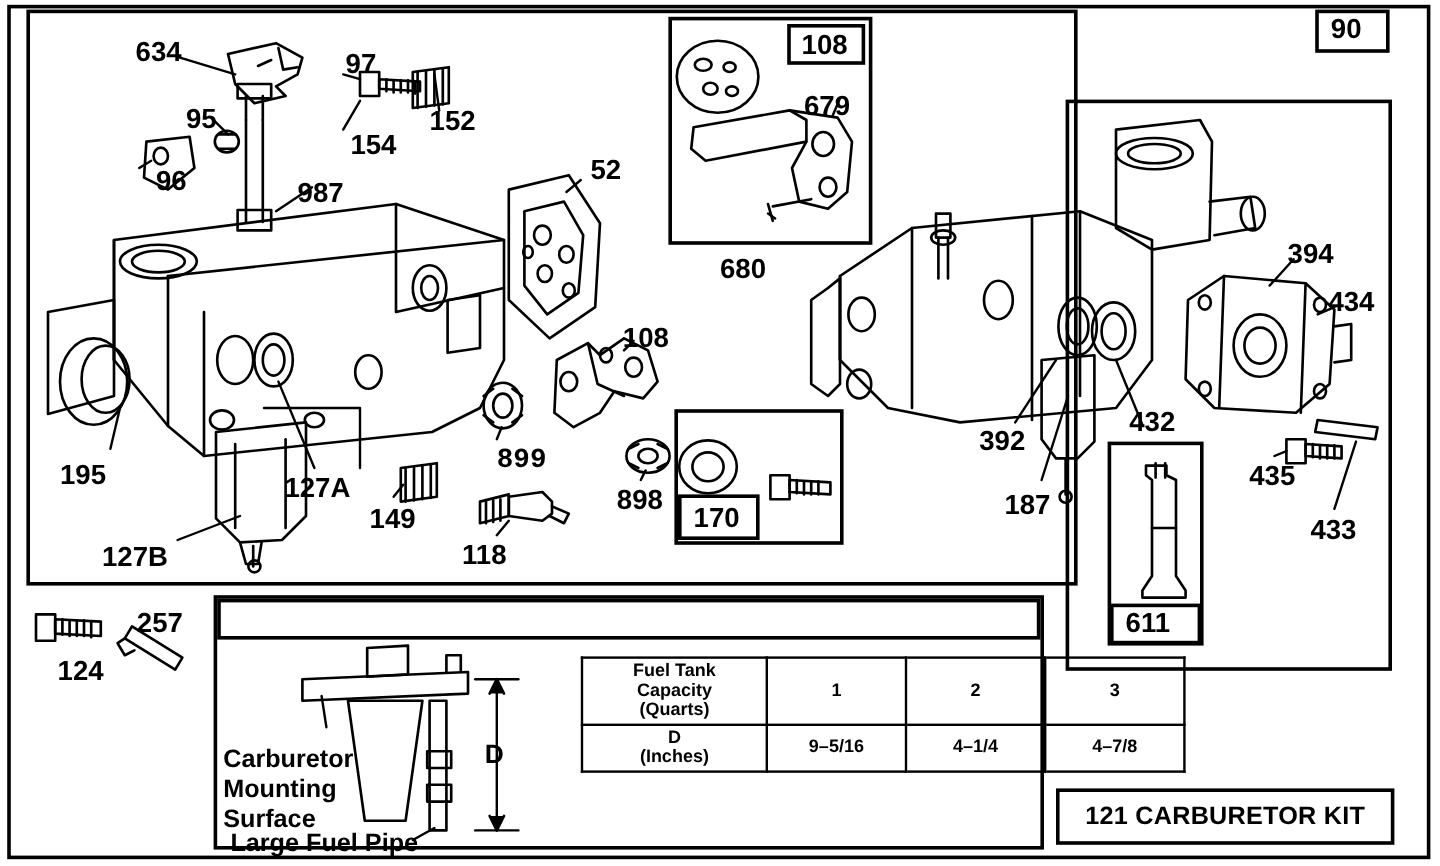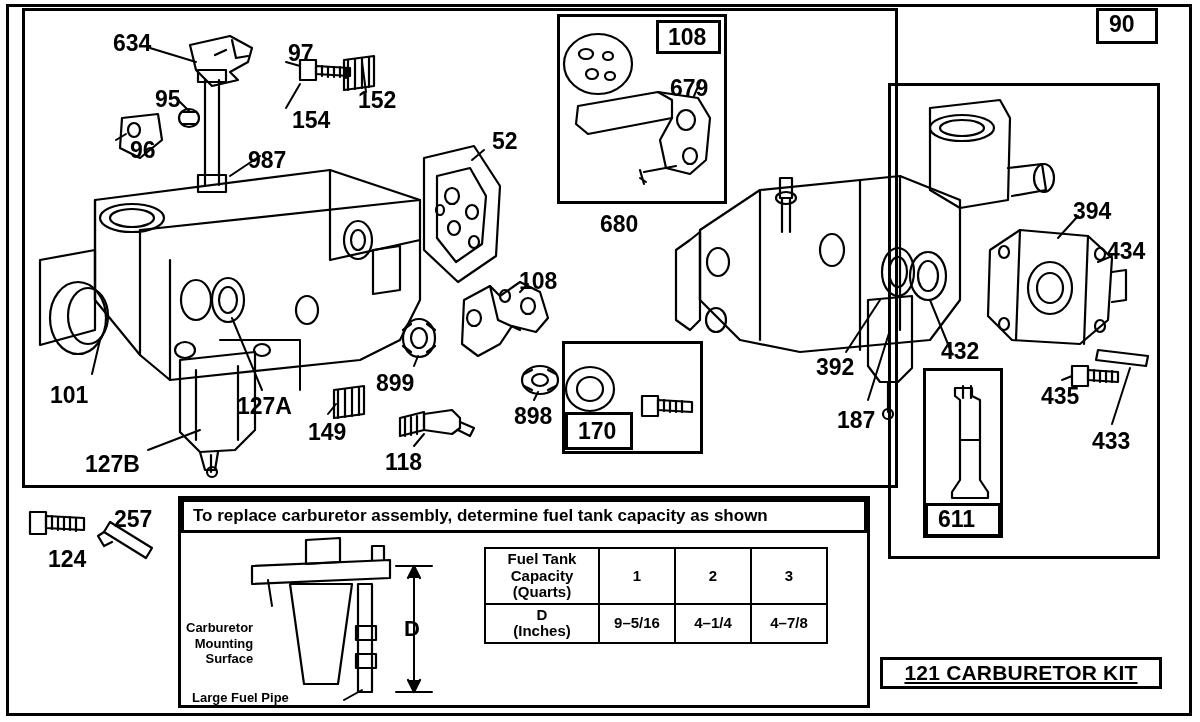--- a/index.html
+++ b/index.html
@@ -53,21 +53,21 @@
   }
   .tbl {
     position: absolute;
     border-collapse: collapse;
   }
   .tbl td {
     border: 2px solid #000;
     text-align: center;
     font-weight: bold;
     font-size: 15px;
-    padding: 2px 0;
+    padding: 2px 20px;
     line-height: 1.1;
   }
   .inst {
     position: absolute;
     font-weight: bold;
     font-size: 17px;
     white-space: nowrap;
   }
   .bigtxt {
     position: absolute;
@@ -83,24 +83,23 @@
     font-weight: bold;
     font-size: 21px;
     display: flex;
     align-items: center;
     justify-content: center;
     letter-spacing: 0.2px;
   }
   .smalltxt {
     position: absolute;
     font-weight: bold;
-    font-size: 13px;
+    font-size: 21px;
     line-height: 1.2;
     white-space: pre-line;
-    text-align: right;
   }
 </style>
 </head>
 <body>
 
 <div id="page">
 
   <div class="frame-outer"></div>
 
   <div class="box" style="left:1096px;top:8px;width:62px;height:36px;"></div>
@@ -115,21 +114,21 @@
   <div class="box" style="left:923px;top:368px;width:80px;height:170px;"></div>
   <div class="box" style="left:925px;top:503px;width:76px;height:34px;"></div>
 
   <div class="box" style="left:888px;top:83px;width:272px;height:476px;border-width:3px;"></div>
 
   <div class="box" style="left:22px;top:8px;width:876px;height:480px;"></div>
 
   <div class="box" style="left:178px;top:496px;width:692px;height:212px;"></div>
   <div class="box" style="left:181px;top:499px;width:686px;height:34px;"></div>
 
-  <div class="kit" style="left:880px;top:657px;width:282px;height:32px;text-decoration:underline;">121 CARBURETOR KIT</div>
+  <div class="kit" style="left:880px;top:657px;width:282px;height:47px;">121 CARBURETOR KIT</div>
 
   <svg class="overlay" viewBox="0 0 1200 722" xmlns="http://www.w3.org/2000/svg">
     <g fill="none" stroke="#000" stroke-width="2.2" stroke-linecap="round" stroke-linejoin="round">
 
       <path d="M95 200 L330 170 L420 200 L420 300 L400 340 L360 360 L170 380 L140 355 L95 300 Z"></path>
       <path d="M95 200 L95 300"></path>
       <path d="M140 230 L420 200"></path>
       <path d="M140 230 L140 355"></path>
       <path d="M170 380 L170 260"></path>
       <path d="M330 170 L330 260 L420 240"></path>
@@ -342,40 +341,39 @@
   <div class="lbl num" style="left:155px;top:87px;">95</div>
   <div class="lbl num" style="left:358px;top:88px;">152</div>
   <div class="lbl num" style="left:292px;top:108px;">154</div>
   <div class="lbl num" style="left:96px;top:138px;margin-left:34px;">96</div>
   <div class="lbl num" style="left:248px;top:148px;">987</div>
   <div class="lbl num" style="left:492px;top:129px;">52</div>
   <div class="lbl num" style="left:668px;top:25px;">108</div>
   <div class="lbl num" style="left:670px;top:76px;">679</div>
   <div class="lbl num" style="left:600px;top:180px;margin-top:32px;">680</div>
   <div class="lbl num" style="left:519px;top:269px;">108</div>
-  <div class="lbl num" style="left:376px;top:371px;">899</div>
+  <div class="lbl num" style="left:414px;top:371px;font-family:Liberation Mono, monospace;">899</div>
   <div class="lbl num" style="left:514px;top:404px;">898</div>
   <div class="lbl num" style="left:578px;top:419px;">170</div>
-  <div class="lbl num" style="left:50px;top:383px;">101</div>
+  <div class="lbl num" style="left:50px;top:383px;">195</div>
   <div class="lbl num" style="left:237px;top:394px;">127A</div>
   <div class="lbl num" style="left:85px;top:452px;">127B</div>
   <div class="lbl num" style="left:308px;top:420px;">149</div>
   <div class="lbl num" style="left:385px;top:450px;">118</div>
   <div class="lbl num" style="left:1073px;top:199px;">394</div>
   <div class="lbl num" style="left:1107px;top:239px;">434</div>
   <div class="lbl num" style="left:816px;top:355px;">392</div>
   <div class="lbl num" style="left:941px;top:339px;">432</div>
   <div class="lbl num" style="left:1041px;top:384px;">435</div>
   <div class="lbl num" style="left:837px;top:408px;">187</div>
   <div class="lbl num" style="left:1092px;top:429px;">433</div>
   <div class="lbl num" style="left:938px;top:507px;">611</div>
   <div class="lbl num" style="left:114px;top:507px;">257</div>
   <div class="lbl num" style="left:48px;top:547px;">124</div>
 
-  <div class="inst" style="left:193px;top:506px;">To replace carburetor assembly, determine fuel tank capacity as shown</div>
 
   <div class="smalltxt" style="left:186px;top:620px;">Carburetor
 Mounting
 Surface</div>
   <div class="smalltxt" style="left:192px;top:690px;">Large Fuel Pipe</div>
   <div class="lbl" style="left:404px;top:617px;font-size:22px;">D</div>
 
   <table class="tbl" style="left:484px;top:547px;">
     <tbody>
         <tr>

